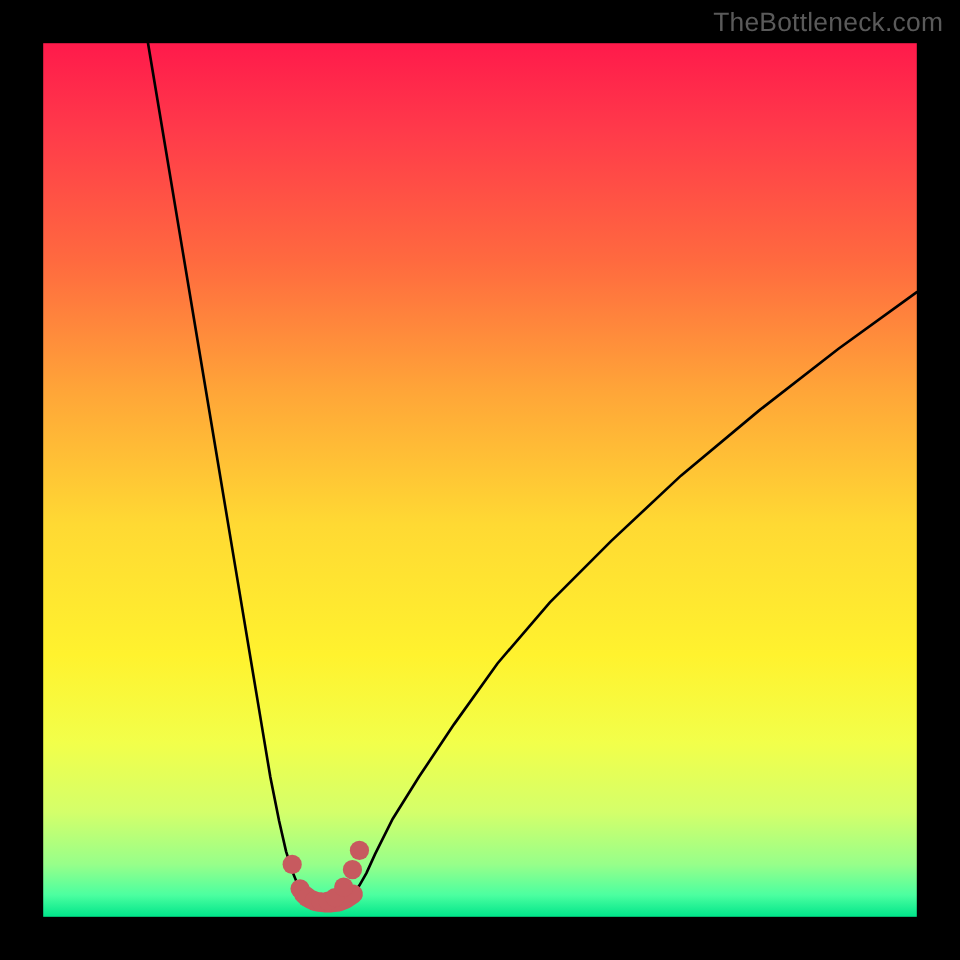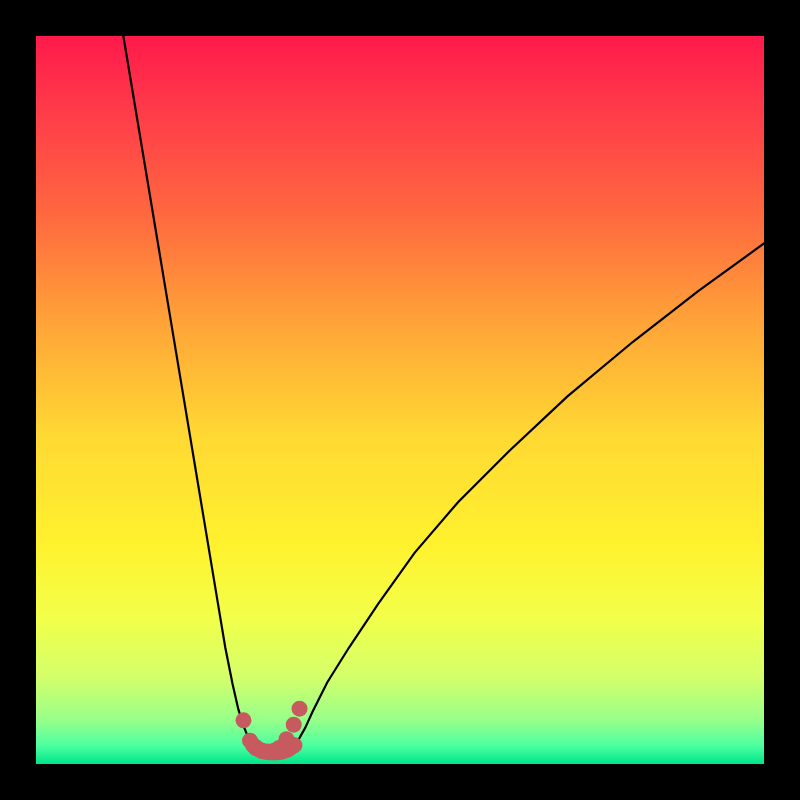--- a/index.html
+++ b/index.html
@@ -43,20 +43,21 @@
     left: 0;
     width: 728px;
     height: 728px;
     overflow: visible;
   }
 </style>
 </head>
 <body>
 
 <div class="frame">
+  <div class="watermark">TheBottleneck.com</div>
 
   <div class="plot-area" id="plot-area" style="background: linear-gradient(rgb(255, 26, 75) 0%, rgb(255, 58, 74) 10%, rgb(255, 106, 63) 25%, rgb(255, 166, 56) 40%, rgb(255, 217, 51) 55%, rgb(255, 242, 46) 70%, rgb(242, 255, 74) 80%, rgb(212, 255, 106) 88%, rgb(151, 255, 138) 94%, rgb(76, 255, 160) 97.5%, rgb(0, 229, 138) 100%);">
     <svg class="curves" id="curves-svg" viewBox="0 0 728 728" preserveAspectRatio="none">
         <path d="M87.36 0.00 L101.92 87.36 L116.48 174.72 L131.04 262.08 L145.60 349.44 L160.16 436.80 L174.72 524.16 L182.00 567.84 L189.28 611.52 L196.56 647.92 L202.38 673.40 L208.21 691.60 L212.58 702.52 L216.94 709.07" fill="none" stroke="#000000" stroke-width="2.2" stroke-linecap="round"></path>
         <path d="M258.44 709.07 L263.54 701.79 L269.36 691.60 L276.64 675.58 L291.20 646.46 L313.04 611.52 L342.16 567.84 L378.56 516.88 L422.24 465.92 L473.20 414.96 L531.44 360.36 L596.96 305.76 L662.48 254.80 L728.00 207.48" fill="none" stroke="#000000" stroke-width="2.2" stroke-linecap="round"></path>
         <path d="M216.94 709.07 L222.77 713.44 L228.59 715.62 L234.42 716.35 L240.24 716.35 L246.06 715.62 L251.89 713.44 L258.44 709.07" fill="none" stroke="#c75a5f" stroke-width="16" stroke-linecap="round" stroke-linejoin="round"></path>
         <circle cx="207.48" cy="684.32" r="8" fill="#c75a5f"></circle>
         <circle cx="214.03" cy="704.70" r="8" fill="#c75a5f"></circle>
         <circle cx="219.86" cy="711.98" r="8" fill="#c75a5f"></circle>
         <circle cx="225.68" cy="714.90" r="8" fill="#c75a5f"></circle>

